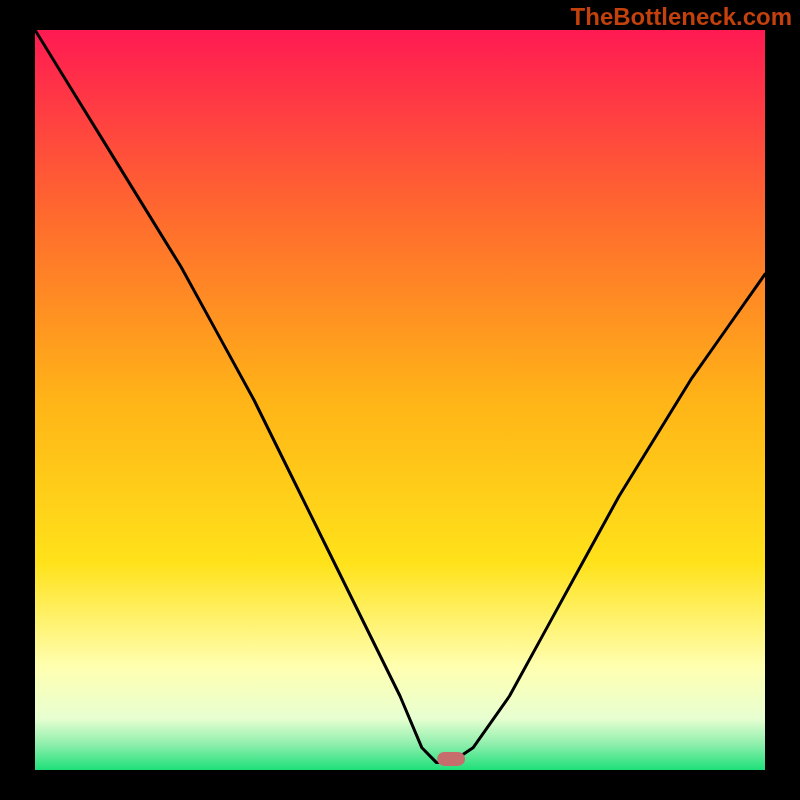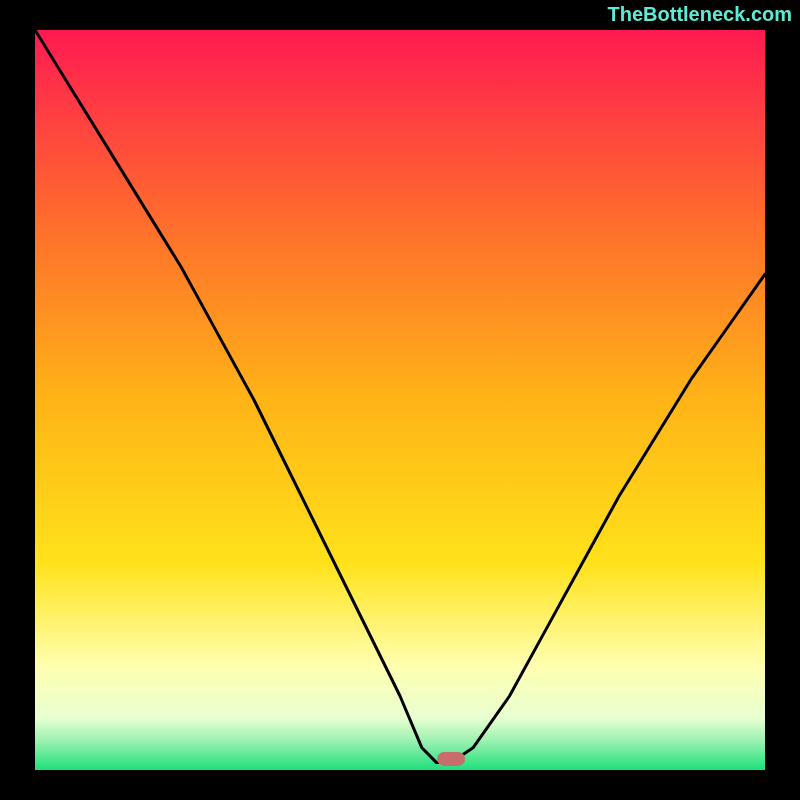--- a/index.html
+++ b/index.html
@@ -13,22 +13,22 @@
   .container {
     position: relative;
     width: 800px;
     height: 800px;
     background: #000;
   }
   .watermark {
     position: absolute;
     top: 3px;
     right: 8px;
-    color: #5eead4;
-    font-size: 20px;
+    color: #c2410c;
+    font-size: 24px;
     font-weight: bold;
     z-index: 10;
   }
   .plot-area {
     position: absolute;
     left: 35px;
     top: 30px;
     width: 730px;
     height: 740px;
   }

